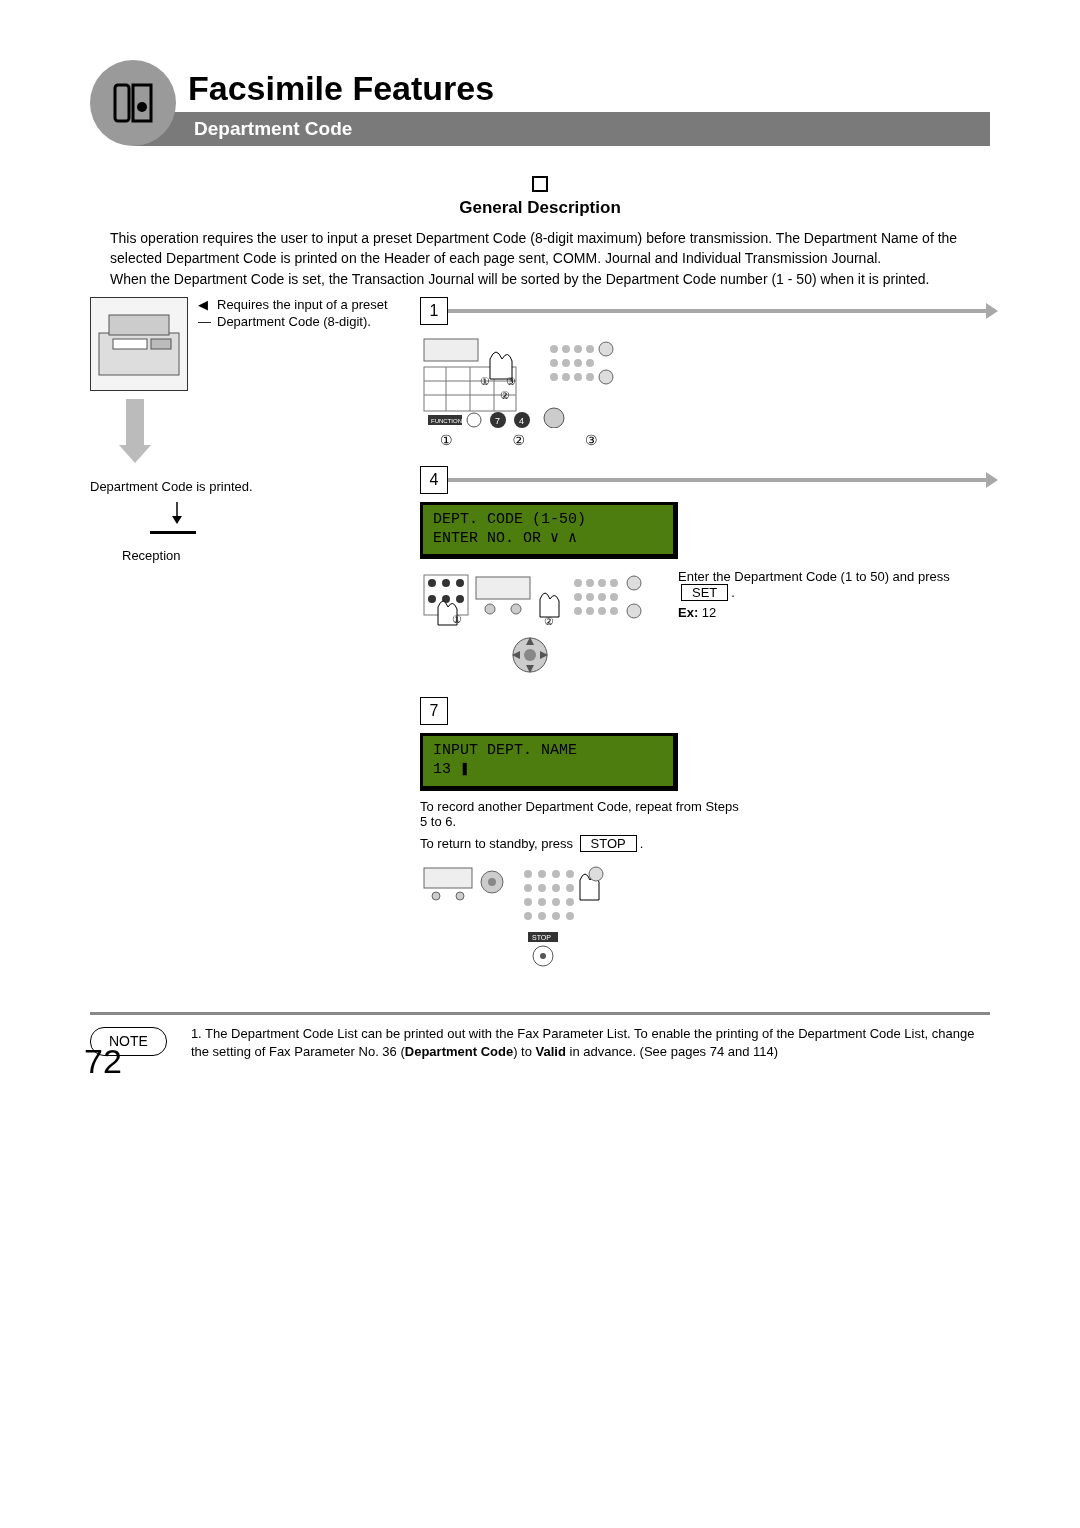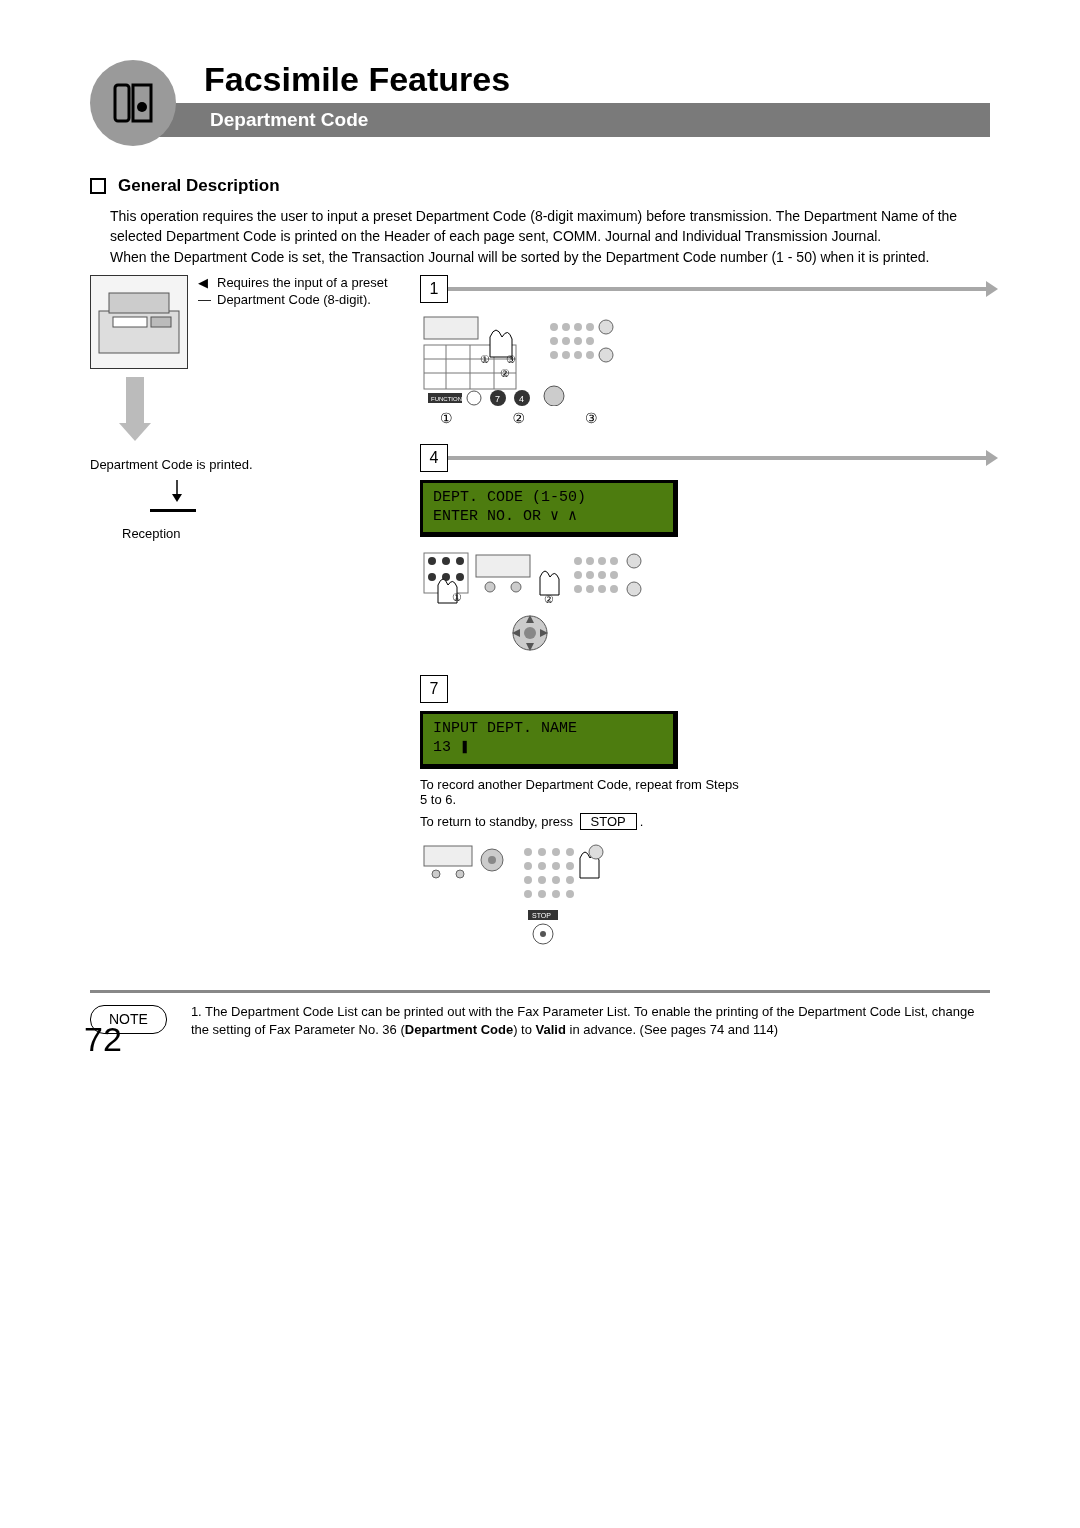--- a/index.html
+++ b/index.html
@@ -9,22 +9,22 @@
     font-family: Arial, Helvetica, sans-serif;
     color: #000;
     width: 1080px;
   }
   .page {
     padding: 60px 90px 40px 90px;
     position: relative;
   }
   .header-row {
     display: flex;
-    align-items: flex-start;
-    gap: 24px;
+    align-items: flex-end;
+    gap: 8px;
   }
   .icon-circle {
     width: 86px;
     height: 86px;
     background: #9a9a9a;
     border-radius: 50%;
     display: flex;
     align-items: center;
     justify-content: center;
     flex: 0 0 auto;
@@ -46,21 +46,22 @@
     padding: 6px 14px;
     margin-left: -50px;
     padding-left: 60px;
   }
   .section-heading {
     font-size: 17px;
     font-weight: bold;
     margin: 30px 0 10px 0;
     display:flex;
     align-items:center;
-    gap:12px;
+    gap:6px;
+    flex-direction:column;
   }
   .bullet-square {
     width:12px;height:12px;border:2px solid #000;display:inline-block;
   }
   .body-text {
     font-size: 14px;
     line-height: 1.45;
     margin-left: 20px;
   }
   .two-col {
@@ -304,20 +305,27 @@
               <circle cx="214" cy="14" r="7" fill="#ddd" stroke="#666"></circle>
               <circle cx="214" cy="42" r="7" fill="#ddd" stroke="#666"></circle>
 
               <circle cx="110" cy="86" r="17" fill="#ccc" stroke="#555"></circle>
               <circle cx="110" cy="86" r="6" fill="#888"></circle>
               <polygon points="110,68 106,76 114,76" fill="#555"></polygon>
               <polygon points="110,104 106,96 114,96" fill="#555"></polygon>
               <polygon points="92,86 100,82 100,90" fill="#555"></polygon>
               <polygon points="128,86 120,82 120,90" fill="#555"></polygon>
             </svg>
+          </div>
+          <div style="flex:1;">
+            <span>Enter the Department Code (1 to 50) and press</span>
+            <span class="inline-btn">SET</span><span>.</span>
+            <div style="margin-top:4px;">
+              <span class="ex-label">Ex:</span><span> 12</span>
+            </div>
           </div>
         </div>
       </div>
 
       <div class="seg">
         <div class="step-row">
           <div class="step-box">7</div>
           <div style="flex:1;"></div>
         </div>
         <div class="lcd-box">

